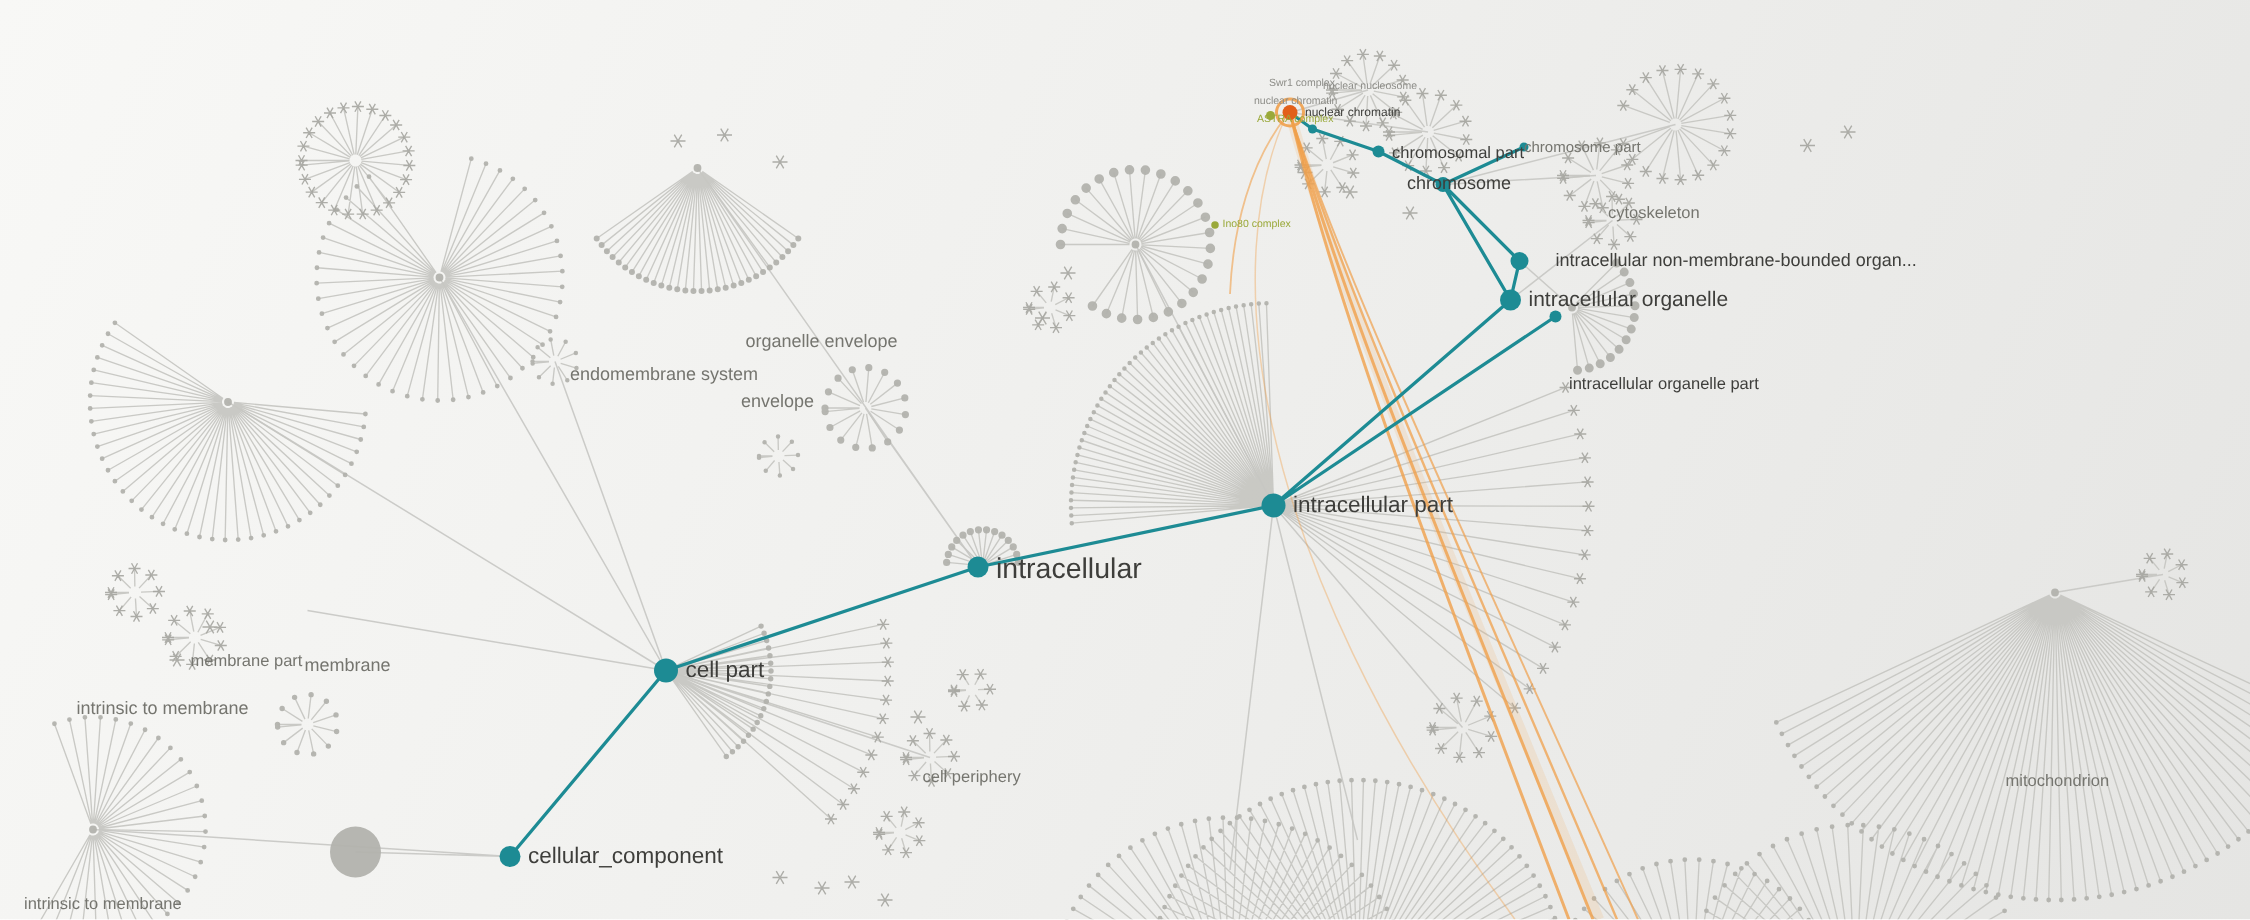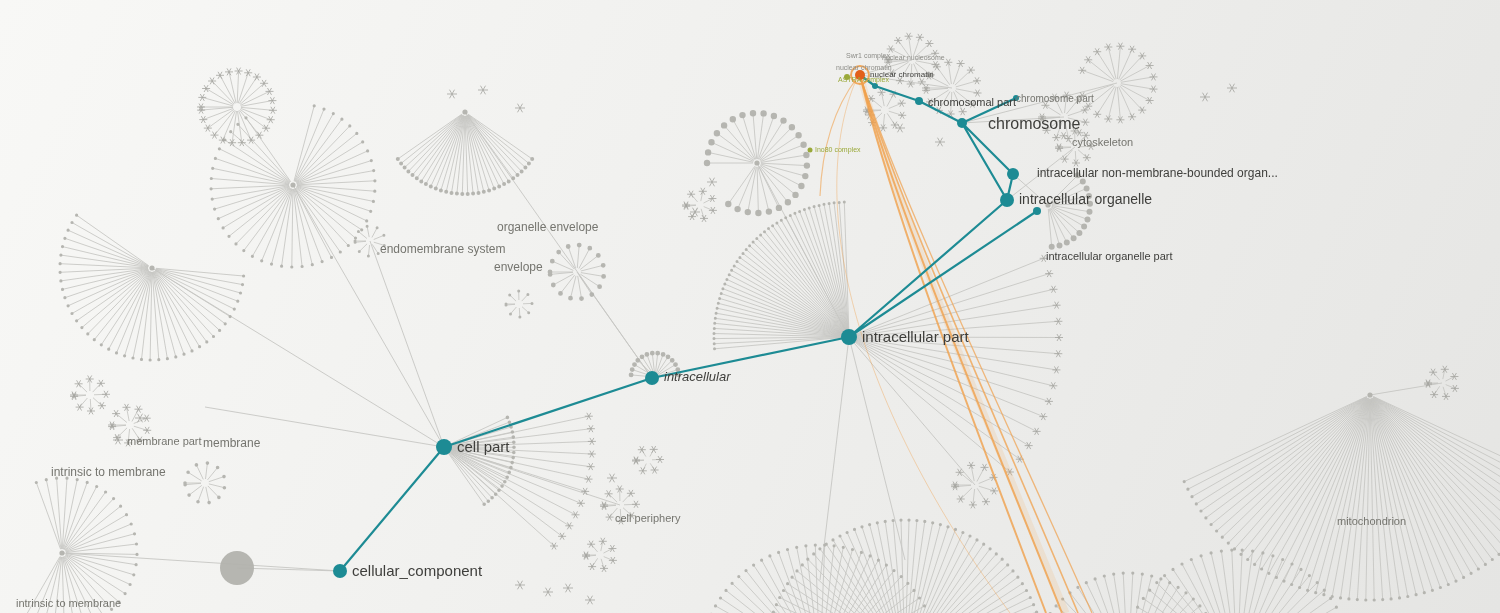--- a/index.html
+++ b/index.html
@@ -48,26 +48,26 @@
       <circle cx="1013" cy="174" r="6" fill="#1d8b94"></circle>
       <circle cx="1037" cy="211" r="4" fill="#1d8b94"></circle>
       <circle cx="962" cy="123" r="5" fill="#1d8b94"></circle>
       <circle cx="919" cy="101" r="4" fill="#1d8b94"></circle>
       <circle cx="860" cy="75" r="9" fill="none" stroke="#f0a04b" stroke-width="2" opacity="0.9"></circle>
       <circle cx="860" cy="75" r="5" fill="#e2601a"></circle>
     </svg>
   <div class="labels" id="labels">
       <div class="lbl lbl-dark" style="left: 352px; top: 563px; font-size: 15px;">cellular_component</div>
       <div class="lbl lbl-dark" style="left: 457px; top: 439px; font-size: 15px;">cell part</div>
-      <div class="lbl lbl-dark" style="left: 664px; top: 370px; font-size: 13px; font-style: italic;">intracellular</div>
+      <div class="lbl lbl-dark" style="left: 664px; top: 370px; font-size: 19px;">intracellular</div>
       <div class="lbl lbl-dark" style="left: 862px; top: 329px; font-size: 15px;">intracellular part</div>
       <div class="lbl lbl-dark" style="left: 1019px; top: 192px; font-size: 14px;">intracellular organelle</div>
       <div class="lbl lbl-dark" style="left: 1024px; top: 167px; font-size: 12px; padding-left: 13px;">intracellular non-membrane-bounded organ...</div>
       <div class="lbl lbl-dark" style="left: 1046px; top: 205px; font-size: 11px; margin-top: 46px;">intracellular organelle part</div>
-      <div class="lbl lbl-dark" style="left: 972px; top: 116px; font-size: 16px; padding-left: 16px;">chromosome</div>
+      <div class="lbl lbl-dark" style="left: 922px; top: 116px; font-size: 12px; padding-left: 16px;">chromosome</div>
       <div class="lbl lbl-dark" style="left: 928px; top: 97px; font-size: 11px;">chromosomal part</div>
       <div class="lbl lbl-dark" style="left: 870px; top: 71px; font-size: 8px;">nuclear chromatin</div>
       <div class="lbl lbl-gray" style="left: 497px; top: 221px; font-size: 12px;">organelle envelope</div>
       <div class="lbl lbl-gray" style="left: 380px; top: 243px; font-size: 12px;">endomembrane system</div>
       <div class="lbl lbl-gray" style="left: 494px; top: 261px; font-size: 12px;">envelope</div>
       <div class="lbl lbl-gray" style="left: 203px; top: 401px; font-size: 12px; margin-top: 36px;">membrane</div>
       <div class="lbl lbl-gray" style="left: 127px; top: 436px; font-size: 11px;">membrane part</div>
       <div class="lbl lbl-gray" style="left: 51px; top: 466px; font-size: 12px;">intrinsic to membrane</div>
       <div class="lbl lbl-gray" style="left: 16px; top: 598px; font-size: 11px;">intrinsic to membrane</div>
       <div class="lbl lbl-gray" style="left: 615px; top: 513px; font-size: 11px;">cell periphery</div>

